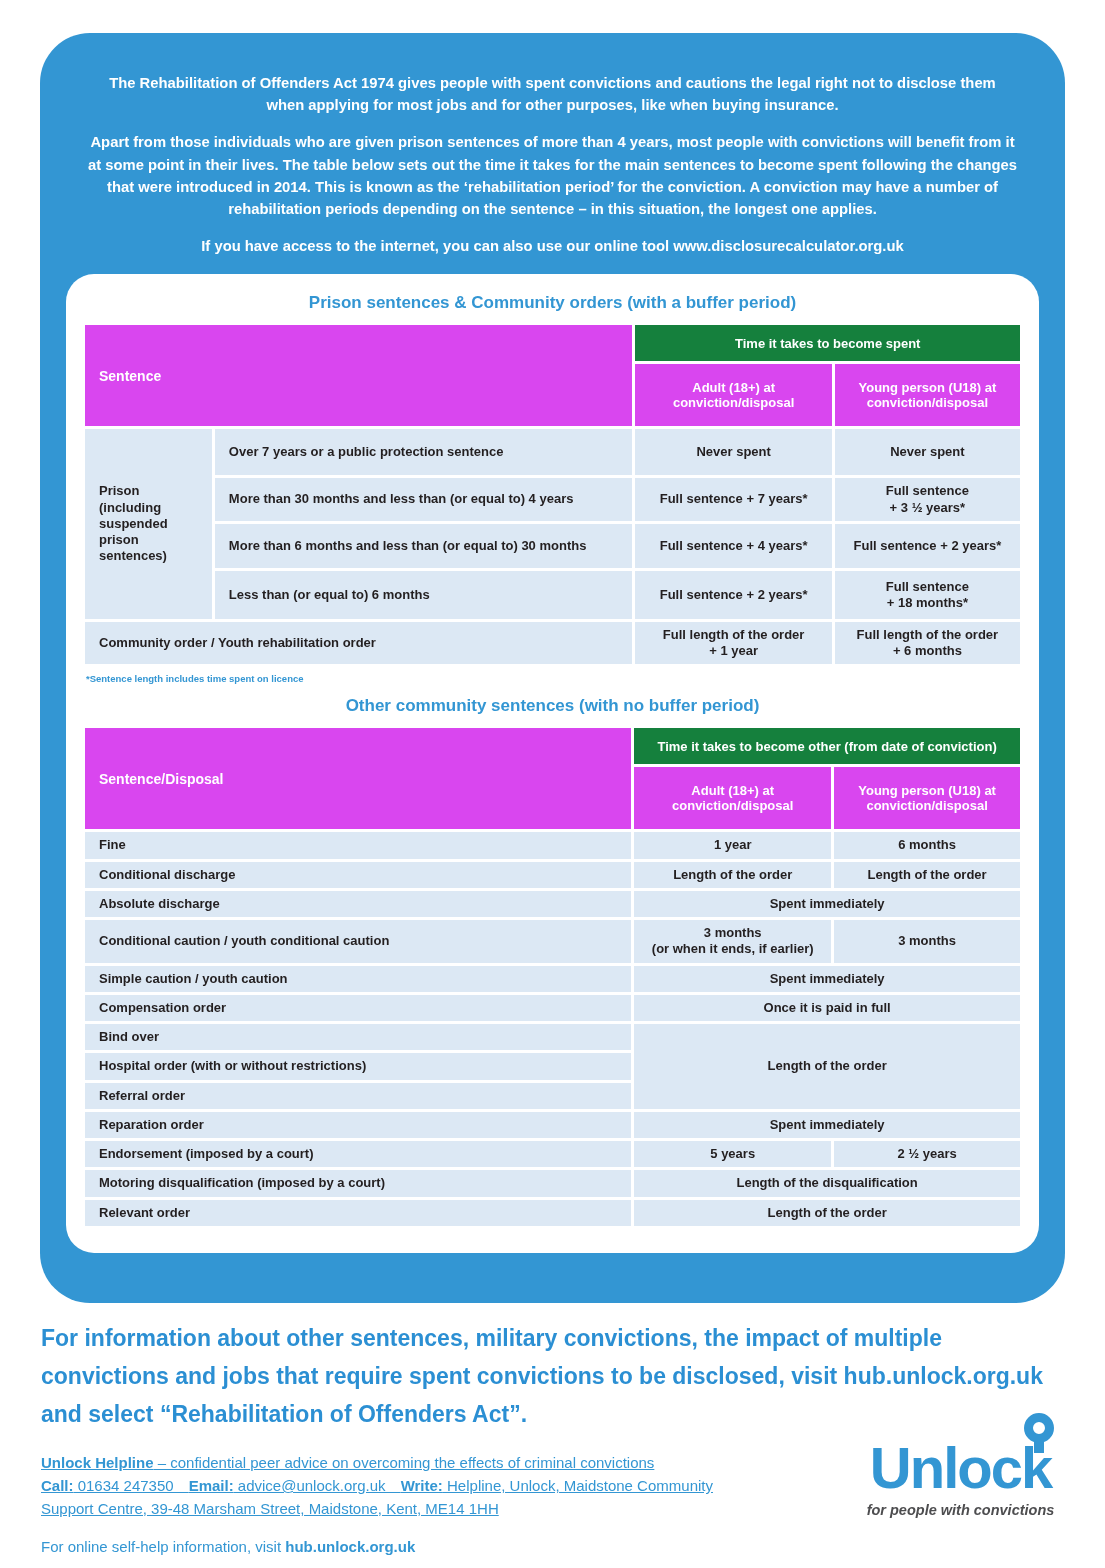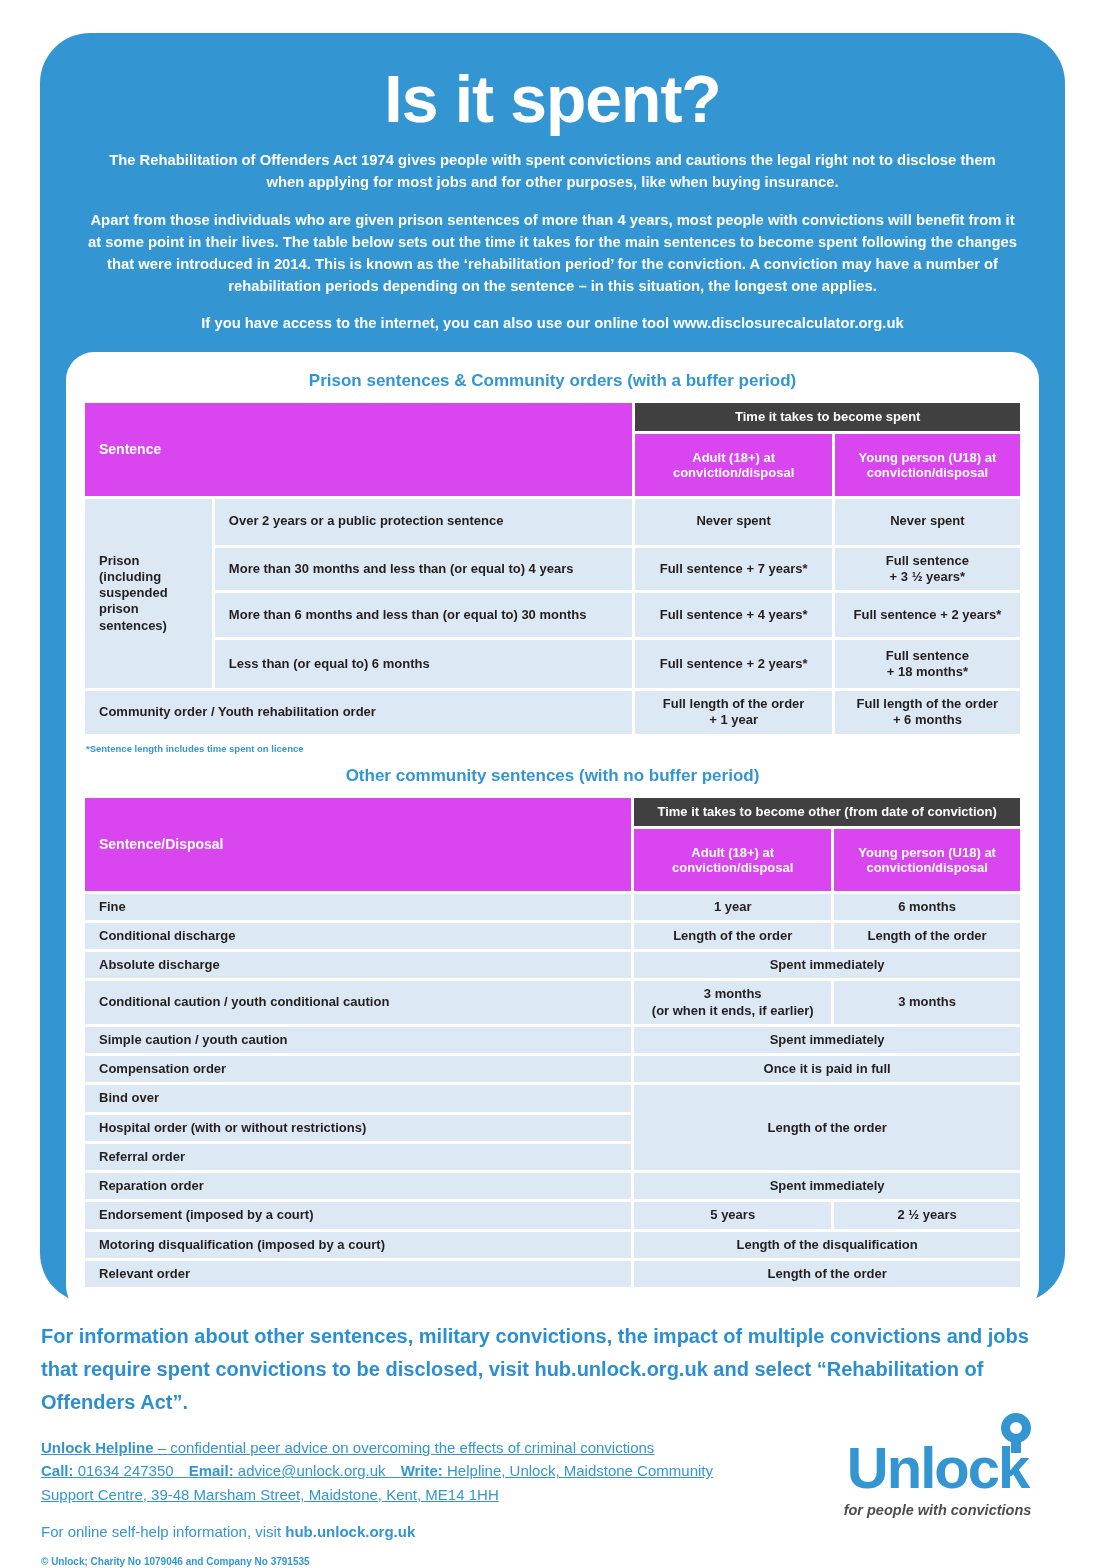--- a/index.html
+++ b/index.html
@@ -73,22 +73,22 @@
     font-weight: 700;
     text-align: center;
     padding: 4px 6px;
   }
   th.corner-head {
     text-align: left;
     padding-left: 14px;
     font-size: 14px;
   }
   th.gray-band {
-    background: #404040;
-    height: 28px;
+    background: #15803d;
+    height: 36px;
     font-size: 13px;
   }
   th.sub-head { height: 62px; }
   td {
     background: #dce8f4;
     color: #231f20;
     font-size: 13px;
     font-weight: 700;
     text-align: center;
     padding: 5px 8px;
@@ -117,21 +117,21 @@
   }
 
   
   .footer {
     position: absolute;
     left: 41px; top: 1320px;
     width: 1028px;
   }
   .footer-info {
     color: #2b8fd3;
-    font-size: 20px;
+    font-size: 23px;
     font-weight: 700;
     line-height: 1.65;
     max-width: 1010px;
   }
   .footer-contact {
     margin-top: 17px;
     color: #3396d3;
     font-size: 15px;
     line-height: 1.55;
     max-width: 760px;
@@ -142,21 +142,21 @@
   .copyright {
     margin-top: 16px;
     color: #3396d3;
     font-size: 10px;
     font-weight: 700;
   }
 
   
   .logo {
     position: absolute;
-    right: 24px; top: 95px;
+    right: 1px; top: 95px;
     width: 215px;
     text-align: center;
   }
   .logo-word {
     position: relative;
     display: inline-block;
     color: #3396d3;
     font-size: 58px;
     font-weight: 700;
     letter-spacing: -2px;
@@ -184,21 +184,20 @@
     font-weight: 700;
     font-style: italic;
   }
 </style>
 </head>
 <body>
 
 <div class="page">
 
   <div class="blue-card">
-    <h1 class="page-title">Is it spent?</h1>
 
     <div class="intro">
       <p class="p1">The Rehabilitation of Offenders Act 1974 gives people with spent convictions and cautions the legal right not to disclose them when applying for most jobs and for other purposes, like when buying insurance.</p>
       <p class="p2">Apart from those individuals who are given prison sentences of more than 4 years, most people with convictions will benefit from it at some point in their lives. The table below sets out the time it takes for the main sentences to become spent following the changes that were introduced in 2014. This is known as the ‘rehabilitation period’ for the conviction. A conviction may have a number of rehabilitation periods depending on the sentence – in this situation, the longest one applies.</p>
       <p class="p3"><span>If you have access to the internet, you can also use our online tool </span><span class="bold-inline">www.disclosurecalculator.org.uk</span></p>
     </div>
 
     <div class="white-panel">
 
       <div class="table-title">Prison sentences &amp; Community orders (with a buffer period)</div>
@@ -220,21 +219,21 @@
 conviction/disposal</th>
           <th class="sub-head">Young person (U18) at
 conviction/disposal</th>
         </tr>
         <tr class="h46">
           <td class="group-cell" rowspan="4">Prison
 (including
 suspended
 prison
 sentences)</td>
-          <td class="label-cell">Over 2 years or a public protection sentence</td>
+          <td class="label-cell">Over 7 years or a public protection sentence</td>
           <td>Never spent</td>
           <td>Never spent</td>
         </tr>
         <tr class="h42">
           <td class="label-cell">More than 30 months and less than (or equal to) 4 years</td>
           <td>Full sentence + 7 years*</td>
           <td>Full sentence
 + 3 ½ years*</td>
         </tr>
         <tr class="h30">

